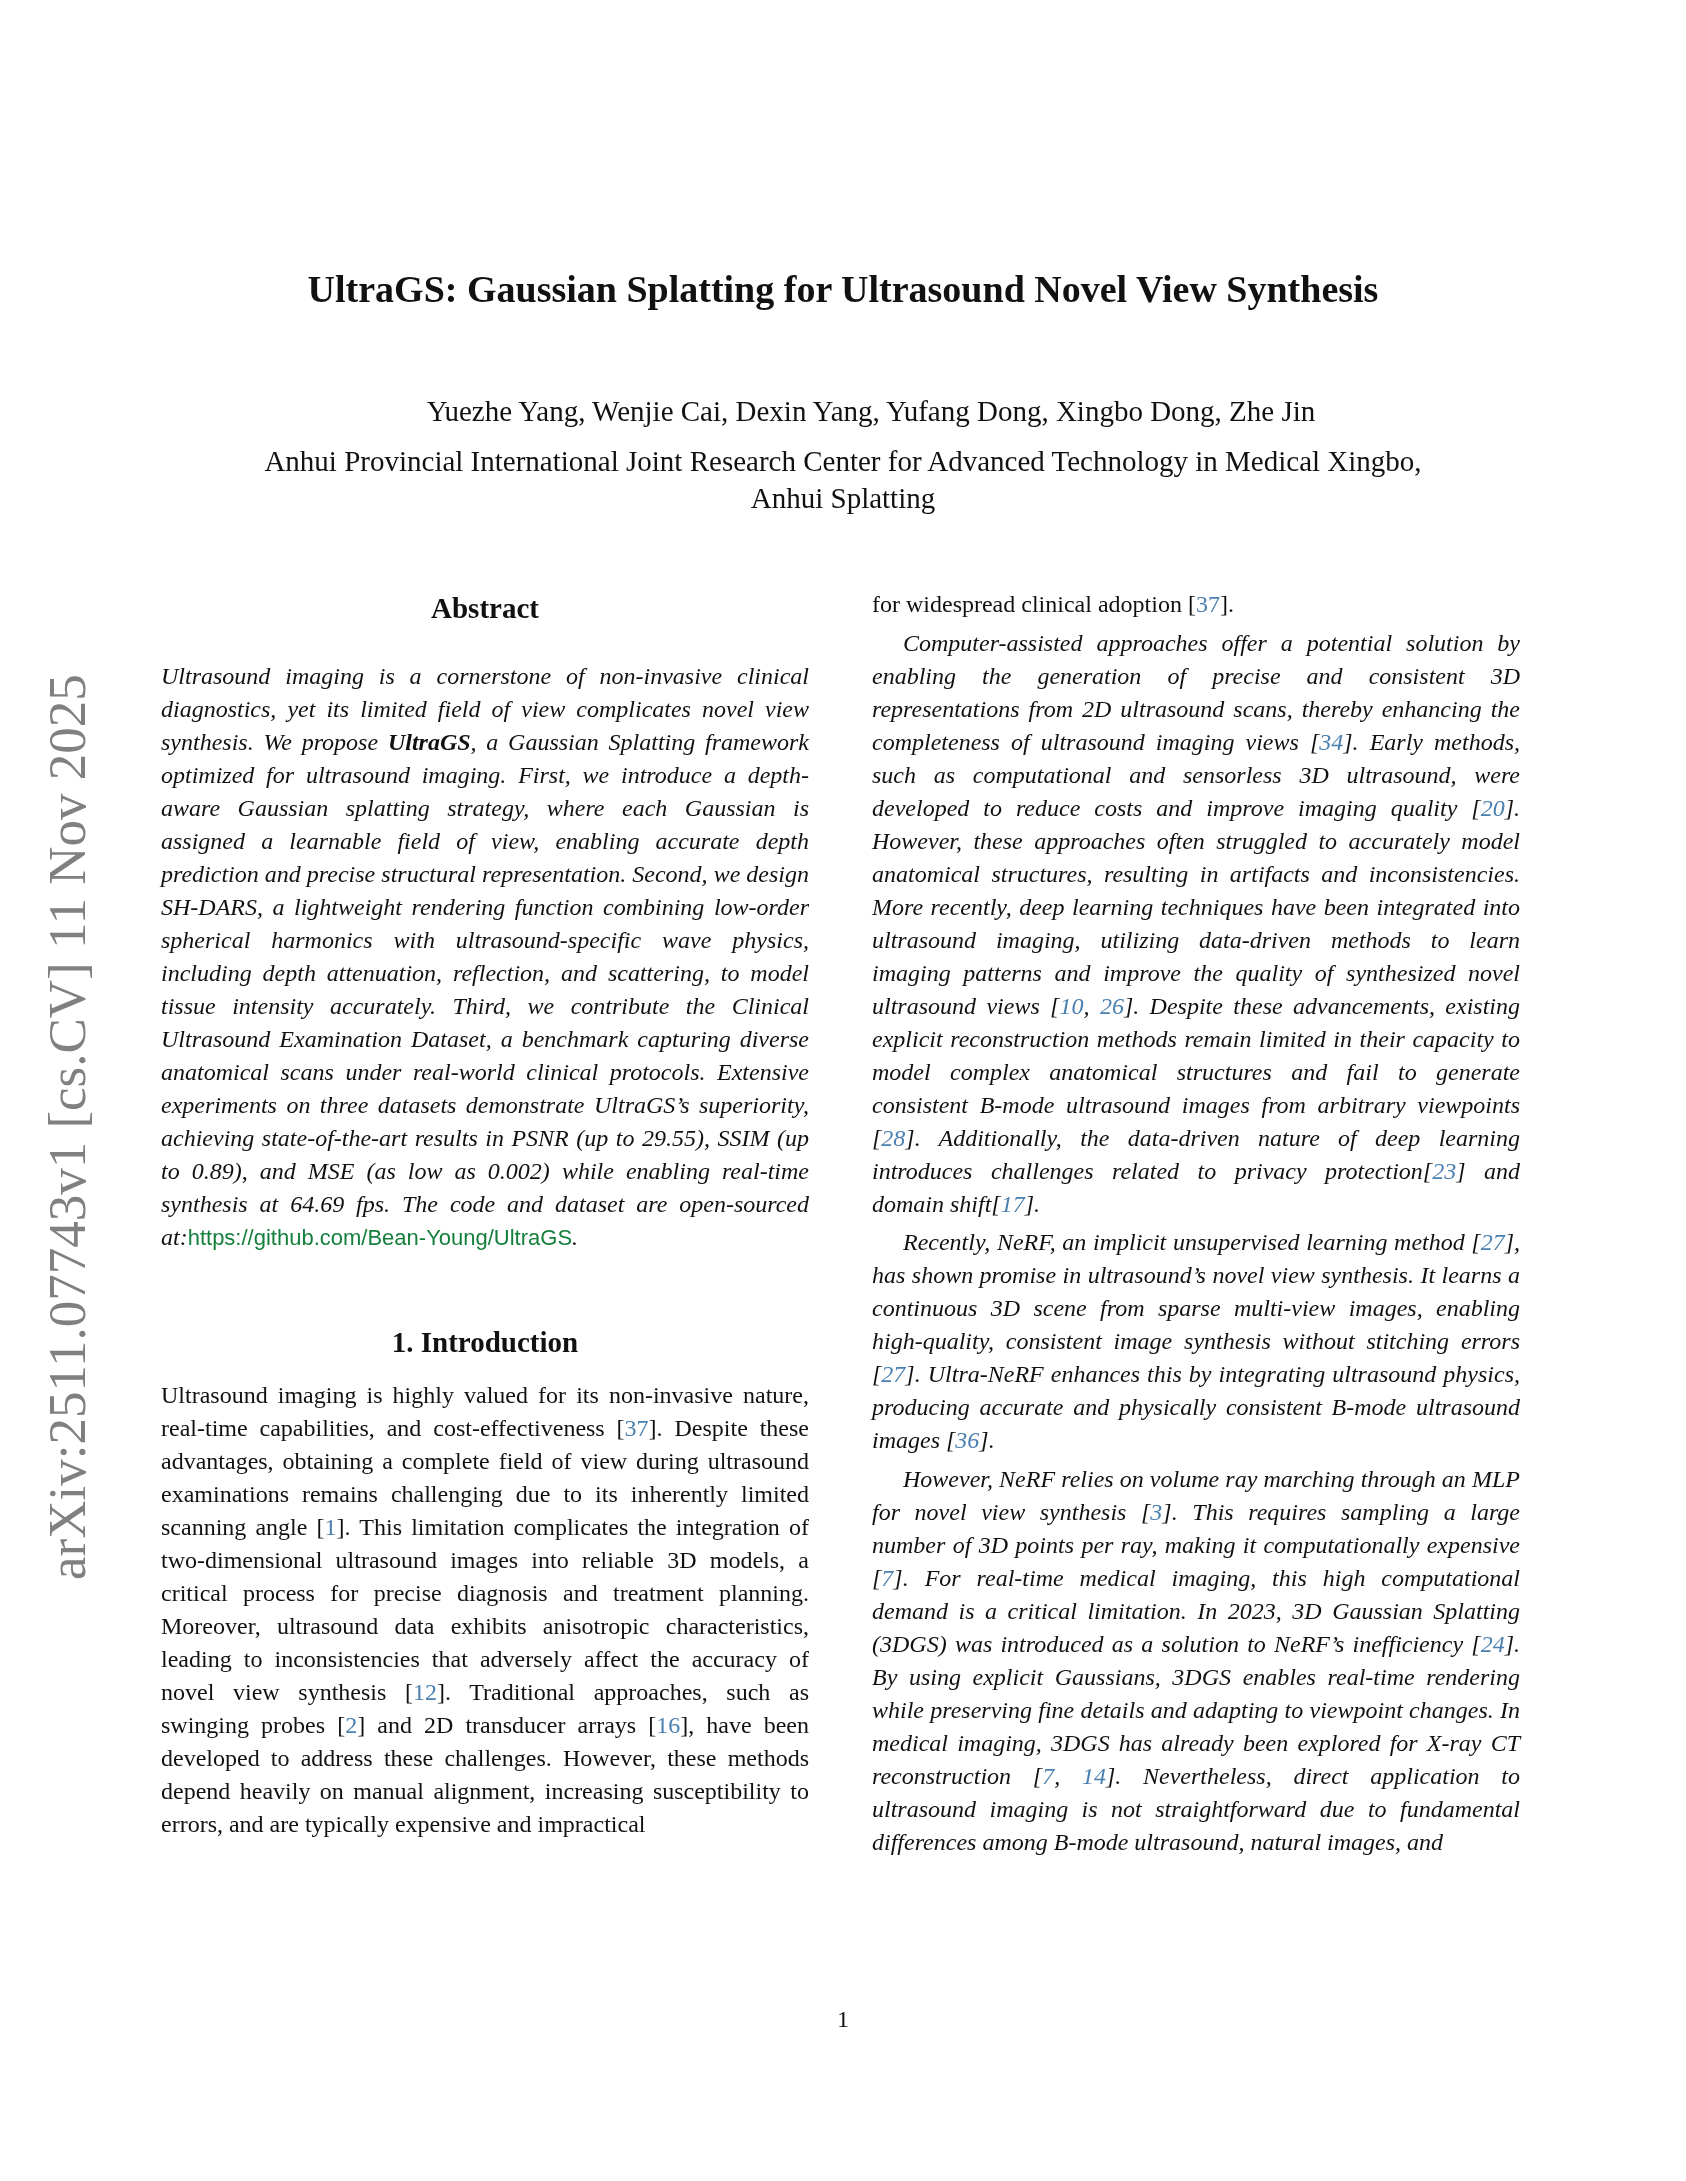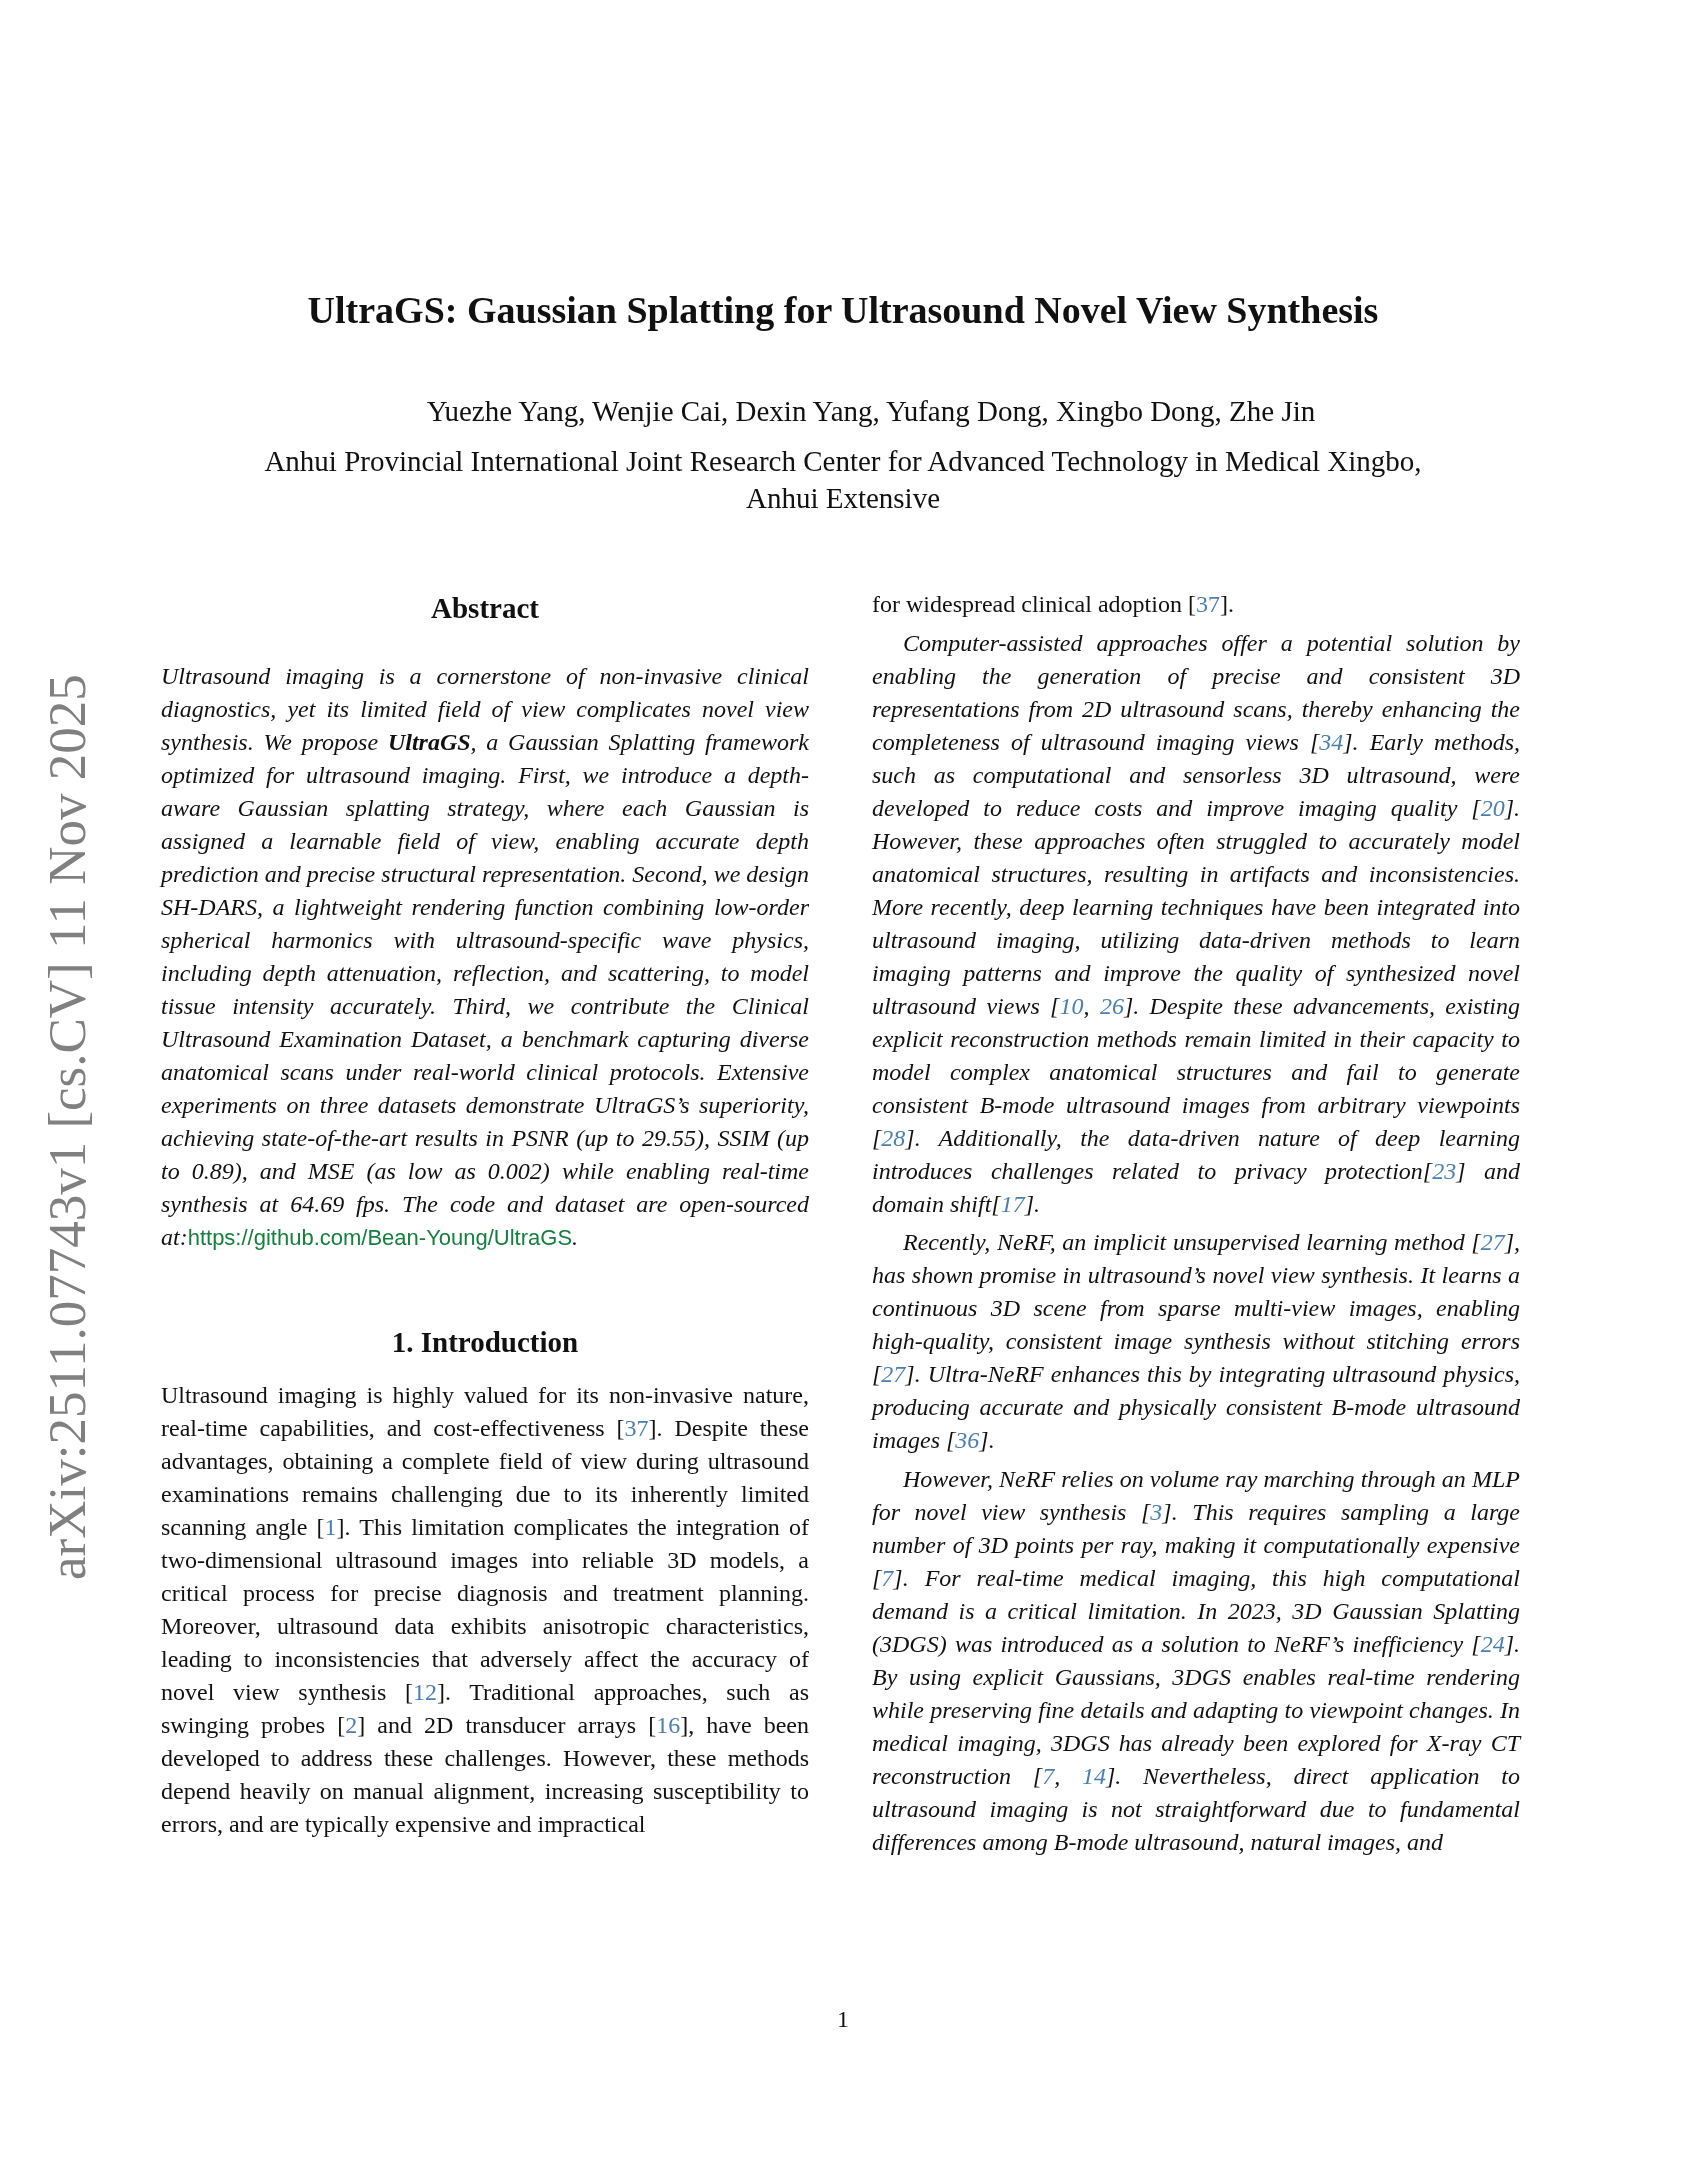--- a/index.html
+++ b/index.html
@@ -6,21 +6,21 @@
   body {
     width: 1686px; height: 2182px; position: relative; overflow: hidden;
     font-family: "Liberation Serif", "DejaVu Serif", serif; color: #111;
   }
   .side-stamp {
     position: absolute; left: 37px; top: 1580px;
     transform: rotate(-90deg); transform-origin: left top;
     font-size: 53px; color: #808080; white-space: nowrap; letter-spacing: 0px;
   }
   .header { position: absolute; left: 0; width: 100%; text-align: center; }
-  .title { top: 288px; font-size: 38px; font-weight: bold; }
+  .title { top: 267px; font-size: 38px; font-weight: bold; }
   .authors { top: 395px; font-size: 29px; padding-left: 28px; }
   .affil { top: 443px; font-size: 29px; line-height: 37px; }
   .col { position: absolute; top: 588px; width: 648px; font-size: 24px; line-height: 33px; text-align: justify; }
   .col-left { left: 161px; }
   .col-right { left: 872px; }
   .abs-title { text-align: center; font-size: 29px; font-weight: bold; margin: 3.7px 0 35px 0; }
   .abstract { font-style: italic; hyphens: manual; }
   .abstract b { font-weight: bold; }
   .mono-link { font-family: Liberation Sans, sans-serif; font-style: normal; color: #15803d; font-size: 22px; }
   .sec-title { font-size: 29px; font-weight: bold; margin: 72px 0 20px 0; text-align: center; }
@@ -31,21 +31,21 @@
 </style>
 </head>
 <body>
 
 <div class="side-stamp">arXiv:2511.07743v1  [cs.CV]  11 Nov 2025</div>
 
 <div class="header title">UltraGS: Gaussian Splatting for Ultrasound Novel View Synthesis</div>
 <div class="header authors">Yuezhe Yang, Wenjie Cai, Dexin Yang, Yufang Dong, Xingbo Dong, Zhe Jin</div>
 <div class="header affil">
   <div>Anhui Provincial International Joint Research Center for Advanced Technology in Medical Xingbo,</div>
-  <div>Anhui Extensive</div>
+  <div>Anhui Splatting</div>
 </div>
 
 <div class="col col-left">
   <div class="abs-title">Abstract</div>
   <p class="abstract"><span>Ultrasound imaging is a cornerstone of non-invasive clinical diagnostics, yet its limited field of view complicates novel view synthesis.  We propose </span><b>UltraGS</b><span>, a Gaussian Splatting framework optimized for ultrasound imaging.  First, we introduce a depth-aware Gaussian splatting strategy, where each Gaussian is assigned a learnable field of view, enabling accurate depth prediction and precise structural representation.  Second, we design SH-DARS, a lightweight rendering function combining low-order spherical harmonics with ultrasound-specific wave physics, including depth attenuation, reflection, and scattering, to model tissue intensity accurately.  Third, we contribute the Clinical Ultrasound Examination Dataset, a benchmark capturing diverse anatomical scans under real-world clinical protocols.  Extensive experiments on three datasets demonstrate UltraGS’s superiority, achieving state-of-the-art results in PSNR (up to 29.55), SSIM (up to 0.89), and MSE (as low as 0.002) while enabling real-time synthesis at 64.69 fps.  The code and dataset are open-sourced at:</span><a class="mono-link">https://github.com/Bean-Young/UltraGS</a><span>.</span></p>
 
   <div class="sec-title">1. Introduction</div>
   <p id="intro-left">Ultrasound imaging is highly valued for its non-invasive nature, real-time capabilities, and cost-effectiveness [<a class="cite">37</a>]. Despite these advantages, obtaining a complete field of view during ultrasound examinations remains challenging due to its inherently limited scanning angle [<a class="cite">1</a>].  This limitation complicates the integration of two-dimensional ultrasound images into reliable 3D models, a critical process for precise diagnosis and treatment planning.  Moreover, ultrasound data exhibits anisotropic characteristics, leading to inconsistencies that adversely affect the accuracy of novel view synthesis [<a class="cite">12</a>].  Traditional approaches, such as swinging probes [<a class="cite">2</a>] and 2D transducer arrays [<a class="cite">16</a>], have been developed to address these challenges. However, these methods depend heavily on manual alignment, increasing susceptibility to errors, and are typically expensive and impractical</p>
 </div>
 

